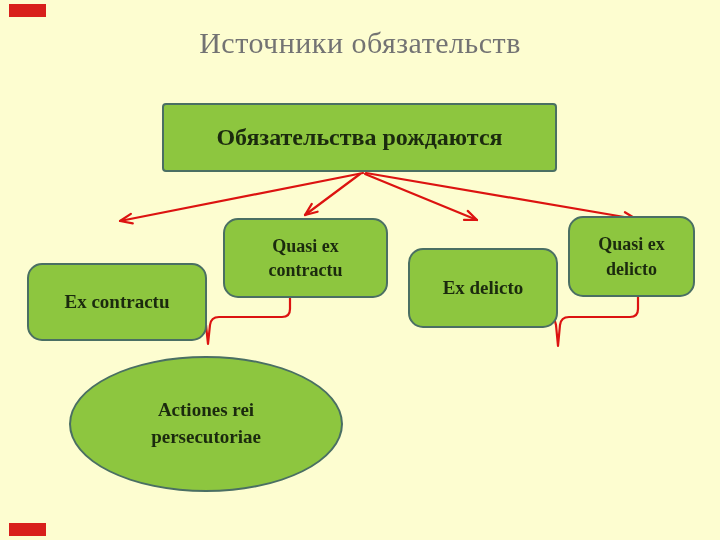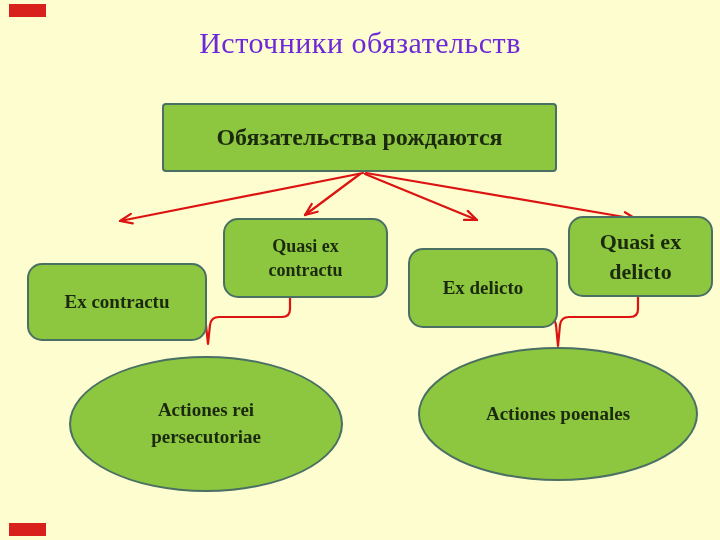--- a/index.html
+++ b/index.html
@@ -12,41 +12,41 @@
     position:relative;width:720px;height:540px;overflow:hidden;
     background:#fdfdd0;
   }
   .corner-mark{
     position:absolute;width:37px;height:13px;background:#d8201c;
   }
   .corner-mark.top{left:9px;top:4px;}
   .corner-mark.bottom{left:9px;top:523px;}
   .title{
     position:absolute;left:0;top:26px;width:720px;
-    text-align:center;font-size:30px;font-weight:400;color:#6d28d9;
+    text-align:center;font-size:30px;font-weight:400;color:#737373;
     letter-spacing:0.5px;
   }
   .node{
     position:absolute;
     background:#8dc63f;
     border:2.5px solid #4a6f63;
     display:flex;align-items:center;justify-content:center;
     text-align:center;
     color:#1b2a0e;font-weight:bold;
     box-sizing:border-box;
   }
   .rect{border-radius:15px;}
   .root-box{
     left:162px;top:103px;width:395px;height:69px;
     font-size:24px;border-radius:4px;
   }
   .box-1{left:27px;top:220px;width:180px;height:78px;font-size:19px;margin-top:43px;}
   .box-2{left:223px;top:218px;width:165px;height:80px;font-size:18px;line-height:1.35;}
   .box-3{left:408px;top:217px;width:150px;height:80px;font-size:19px;margin-top:31px;}
-  .box-4{left:568px;top:216px;width:145px;height:81px;font-size:22px;line-height:1.35;}
+  .box-4{left:568px;top:216px;width:127px;height:81px;font-size:18px;line-height:1.35;}
   .box-2 .lbl,.box-4 .lbl{max-width:110px;}
   .ellipse{
     border-radius:50%;
     border:2.5px solid #4a6f63;
     font-size:19px;line-height:1.4;
   }
   .ellipse-1{left:69px;top:356px;width:274px;height:136px;}
   .ellipse-1 .lbl{max-width:170px;}
   .ellipse-2{left:418px;top:347px;width:280px;height:134px;}
   .connectors{position:absolute;left:0;top:0;width:720px;height:540px;pointer-events:none;}
@@ -104,17 +104,14 @@
   </div>
 
   <div class="node rect box-4">
     <span class="lbl">Quasi ex delicto</span>
   </div>
 
   <div class="node ellipse ellipse-1">
     <span class="lbl">Actiones rei persecutoriae</span>
   </div>
 
-  <div class="node ellipse ellipse-2">
-    <span class="lbl">Actiones poenales</span>
-  </div>
 
 </div>
 
 </body></html>

